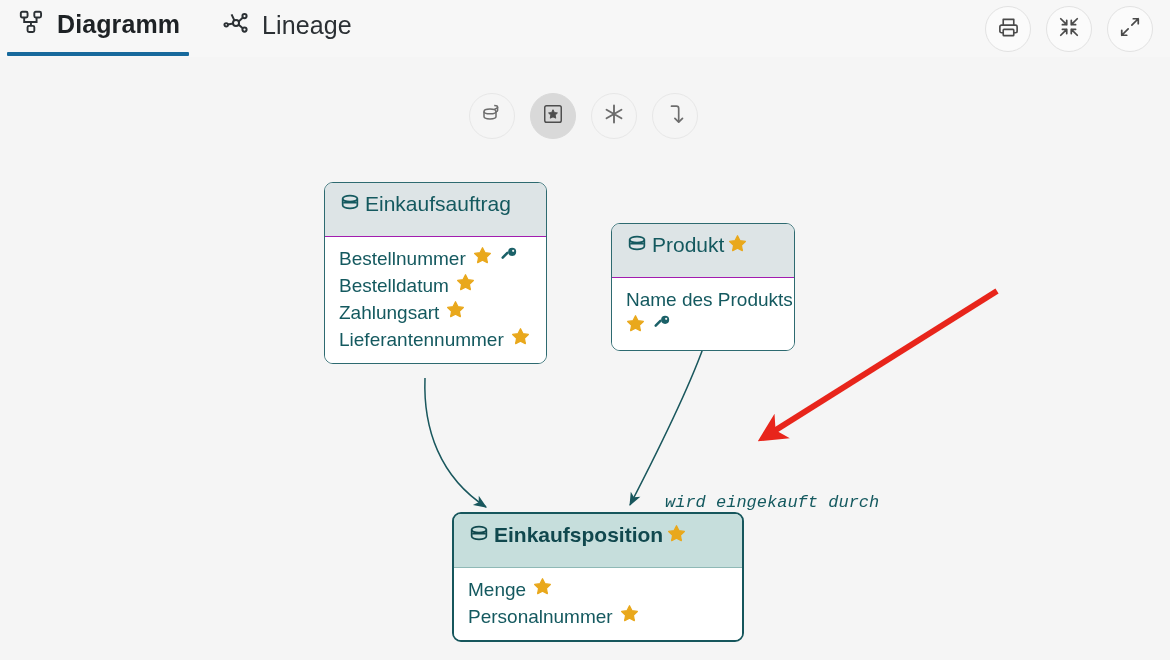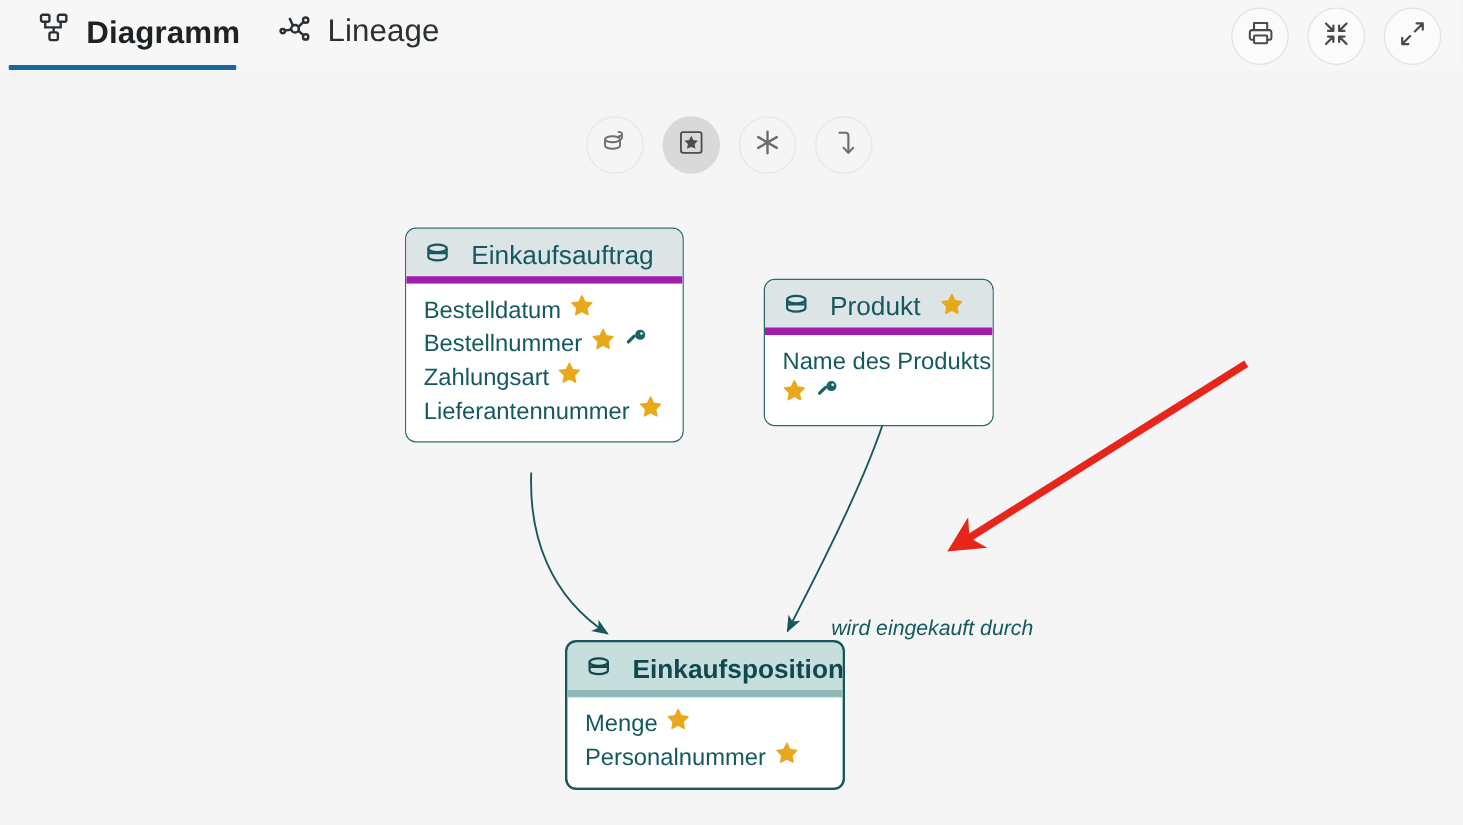--- a/index.html
+++ b/index.html
@@ -19,21 +19,21 @@
   .tab {
     position: absolute; top: 9px; display: flex; align-items: center; gap: 12px;
     cursor: pointer;
   }
   .tab .tab-label { font-size: 25px; color: #2b3034; letter-spacing: .1px; }
   .tab.active .tab-label { font-weight: bold; color: #1e2225; }
   .tab-underline {
     position: absolute; left: 7px; top: 52px; width: 182px; height: 4px;
     background: #17699c; border-radius: 1px;
   }
-  #tab-diagram { left: 30px; align-items: flex-end; }
+  #tab-diagram { left: 18px; }
   #tab-lineage { left: 222px; }
 
   
   .round-btn {
     position: absolute; width: 46px; height: 46px; border-radius: 50%;
     border: 1px solid #e2e2e2; background: #fbfbfb;
     display: flex; align-items: center; justify-content: center; cursor: pointer;
   }
   #btn-print  { left: 985px; top: 6px; }
   #btn-collapse { left: 1046px; top: 6px; }
@@ -56,23 +56,23 @@
   #edges { position: absolute; left: 0; top: 0; width: 1170px; height: 603px; }
 
   
   .node {
     position: absolute; background: #ffffff;
     border: 1.5px solid #2d6a70; border-radius: 9px;
     overflow: hidden;
   }
   .node.selected { border-width: 2.5px; border-color: #16565c; }
   .node-head {
-    display: flex; align-items: center; gap: 16px;
-    background: #dde4e6; border-bottom: 6px solid #a21caf;
-    padding: 8px 14px 3px 14px;
+    display: flex; align-items: center; gap: 4px;
+    background: #dde4e6; border-bottom: 1px solid #a21caf;
+    padding: 8px 14px 19px 14px;
   }
   .node.selected .node-head { background: #c6dedc; border-bottom-color: #8fb9b6; }
   .node-title { font-size: 21px; color: #14595f; white-space: nowrap; }
   .node.selected .node-title { font-weight: bold; color: #10484e; }
   .node-body { padding: 8px 14px 10px 14px; background: #fff; }
   .attr {
     display: flex; align-items: center; gap: 7px;
     font-size: 19px; color: #14595f; line-height: 27px; white-space: nowrap;
   }
   .attr-name { }
@@ -80,21 +80,21 @@
   .star { flex: none; }
   .keyicon { flex: none; }
   .dbicon { flex: none; }
 
   
   .edge-label {
     position: absolute; font-size: 17px; font-style: italic; color: #14595f;
     white-space: nowrap;
   }
   #edge-label-1 { left: 441px; top: 436px; }
-  #edge-label-2 { left: 665px; top: 436px; }
+  #edge-label-2 { left: 665px; top: 436px; font-family: Liberation Mono, monospace; }
 
   
   #annotation { position: absolute; left: 0; top: 0; width: 1170px; height: 660px; pointer-events: none; }
 </style>
 </head>
 <body>
 
 <div id="app">
 
   <div class="tabbar">
@@ -212,36 +212,36 @@
           <div class="node-head">
             <span class="dbicon"><svg width="22" height="22" viewBox="0 0 24 24" fill="none" stroke="#14595f" stroke-width="1.9">
                 <ellipse cx="12" cy="8.4" rx="8" ry="3.3"></ellipse>
                 <path d="M4 8.4v7.2c0 1.82 3.58 3.3 8 3.3s8-1.48 8-3.3V8.4"></path>
                 <path d="M4.6 12.6h14.8"></path>
               </svg></span>
             <span class="node-title">Einkaufsauftrag</span>
           </div>
           <div class="node-body">
             <div class="attr">
-              <span class="attr-name">Bestelldatum</span>
-              <span class="star"><svg width="19" height="19" viewBox="0 0 24 24">
-                  <path d="M12 2.2l3.05 6.2 6.85 1-4.95 4.83 1.17 6.82L12 17.82 5.88 21.05l1.17-6.82L2.1 9.4l6.85-1z" fill="#e9a81c" stroke="#e9a81c" stroke-width="1.6" stroke-linejoin="round"></path>
-                </svg></span>
-            </div>
-            <div class="attr">
               <span class="attr-name">Bestellnummer</span>
               <span class="star"><svg width="19" height="19" viewBox="0 0 24 24">
                   <path d="M12 2.2l3.05 6.2 6.85 1-4.95 4.83 1.17 6.82L12 17.82 5.88 21.05l1.17-6.82L2.1 9.4l6.85-1z" fill="#e9a81c" stroke="#e9a81c" stroke-width="1.6" stroke-linejoin="round"></path>
                 </svg></span>
               <span class="keyicon"><svg width="19" height="19" viewBox="0 0 24 24">
                   <g fill="#1b6168">
                     <circle cx="16.6" cy="7.4" r="5.1"></circle>
                     <rect x="2.4" y="14.6" width="11.6" height="3.2" rx="1.6" transform="rotate(-45 2.4 14.6)"></rect>
                   </g>
                   <circle cx="17.9" cy="6.1" r="1.4" fill="#f5f5f5"></circle>
+                </svg></span>
+            </div>
+            <div class="attr">
+              <span class="attr-name">Bestelldatum</span>
+              <span class="star"><svg width="19" height="19" viewBox="0 0 24 24">
+                  <path d="M12 2.2l3.05 6.2 6.85 1-4.95 4.83 1.17 6.82L12 17.82 5.88 21.05l1.17-6.82L2.1 9.4l6.85-1z" fill="#e9a81c" stroke="#e9a81c" stroke-width="1.6" stroke-linejoin="round"></path>
                 </svg></span>
             </div>
             <div class="attr">
               <span class="attr-name">Zahlungsart</span>
               <span class="star"><svg width="19" height="19" viewBox="0 0 24 24">
                   <path d="M12 2.2l3.05 6.2 6.85 1-4.95 4.83 1.17 6.82L12 17.82 5.88 21.05l1.17-6.82L2.1 9.4l6.85-1z" fill="#e9a81c" stroke="#e9a81c" stroke-width="1.6" stroke-linejoin="round"></path>
                 </svg></span>
             </div>
             <div class="attr">
               <span class="attr-name">Lieferantennummer</span>
@@ -277,21 +277,21 @@
               <span class="keyicon"><svg width="19" height="19" viewBox="0 0 24 24">
                   <g fill="#1b6168">
                     <circle cx="16.6" cy="7.4" r="5.1"></circle>
                     <rect x="2.4" y="14.6" width="11.6" height="3.2" rx="1.6" transform="rotate(-45 2.4 14.6)"></rect>
                   </g>
                   <circle cx="17.9" cy="6.1" r="1.4" fill="#f5f5f5"></circle>
                 </svg></span>
             </div>
           </div>
         </div>
-        <div class="node selected" style="left: 452px; top: 455px; width: 224px;">
+        <div class="node selected" style="left: 452px; top: 455px; width: 292px;">
           <div class="node-head">
             <span class="dbicon"><svg width="22" height="22" viewBox="0 0 24 24" fill="none" stroke="#10484e" stroke-width="1.9">
                 <ellipse cx="12" cy="8.4" rx="8" ry="3.3"></ellipse>
                 <path d="M4 8.4v7.2c0 1.82 3.58 3.3 8 3.3s8-1.48 8-3.3V8.4"></path>
                 <path d="M4.6 12.6h14.8"></path>
               </svg></span>
             <span class="node-title">Einkaufsposition</span>
             <span class="star"><svg width="19" height="19" viewBox="0 0 24 24">
                 <path d="M12 2.2l3.05 6.2 6.85 1-4.95 4.83 1.17 6.82L12 17.82 5.88 21.05l1.17-6.82L2.1 9.4l6.85-1z" fill="#e9a81c" stroke="#e9a81c" stroke-width="1.6" stroke-linejoin="round"></path>
               </svg></span>

